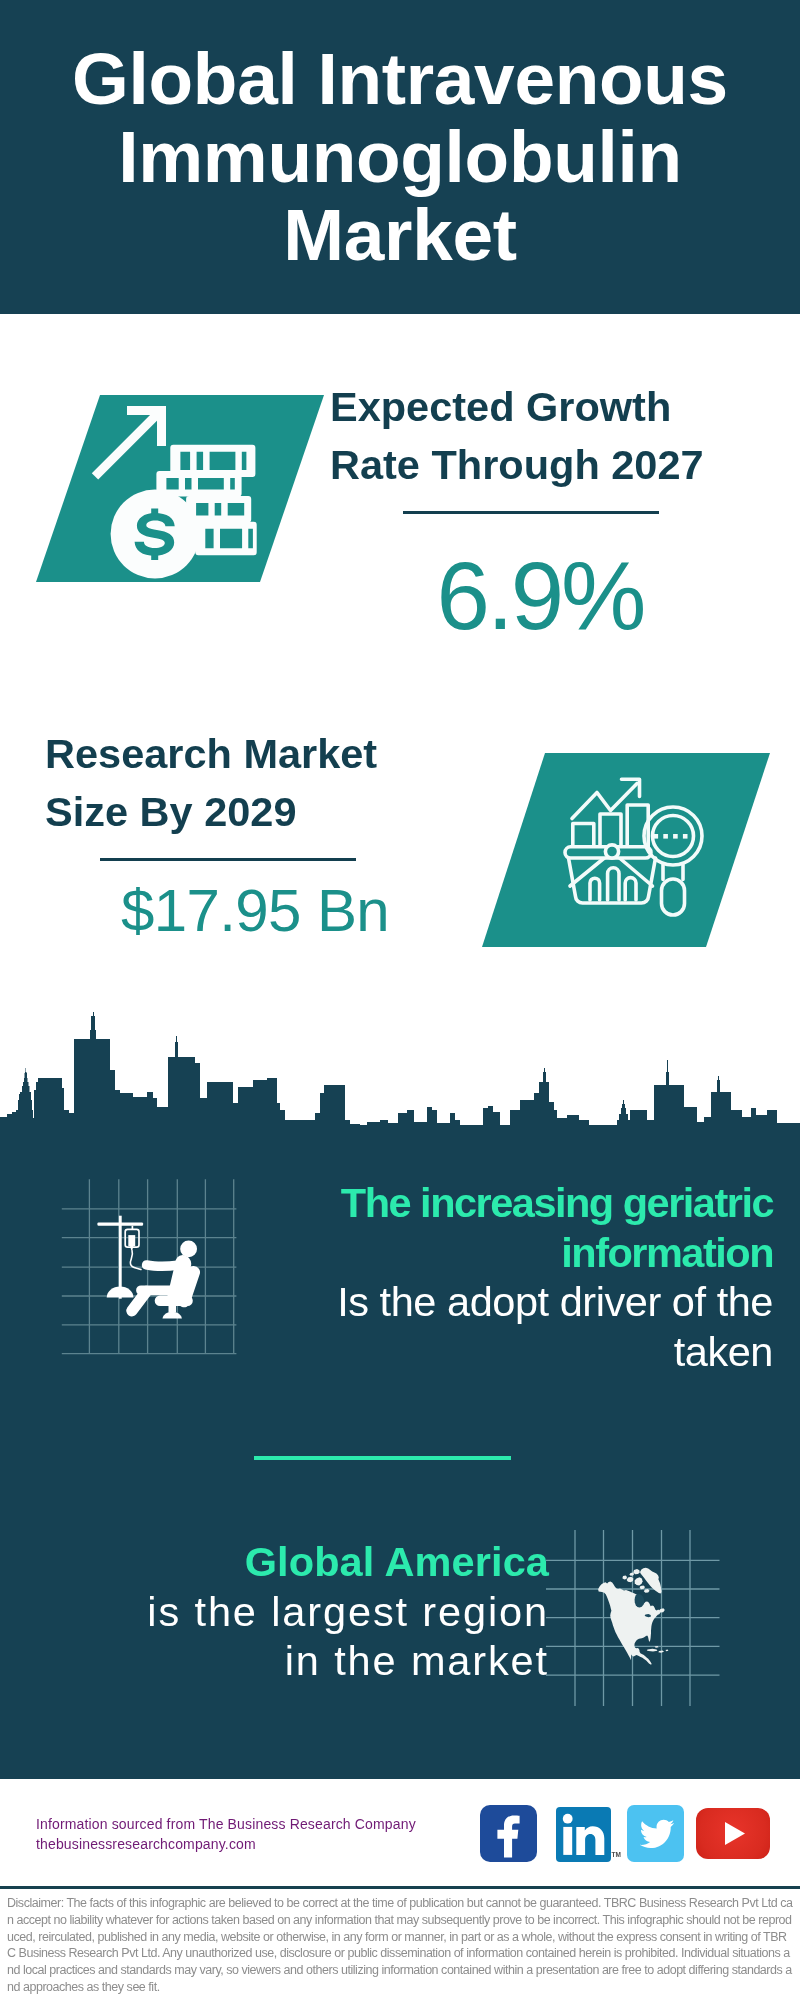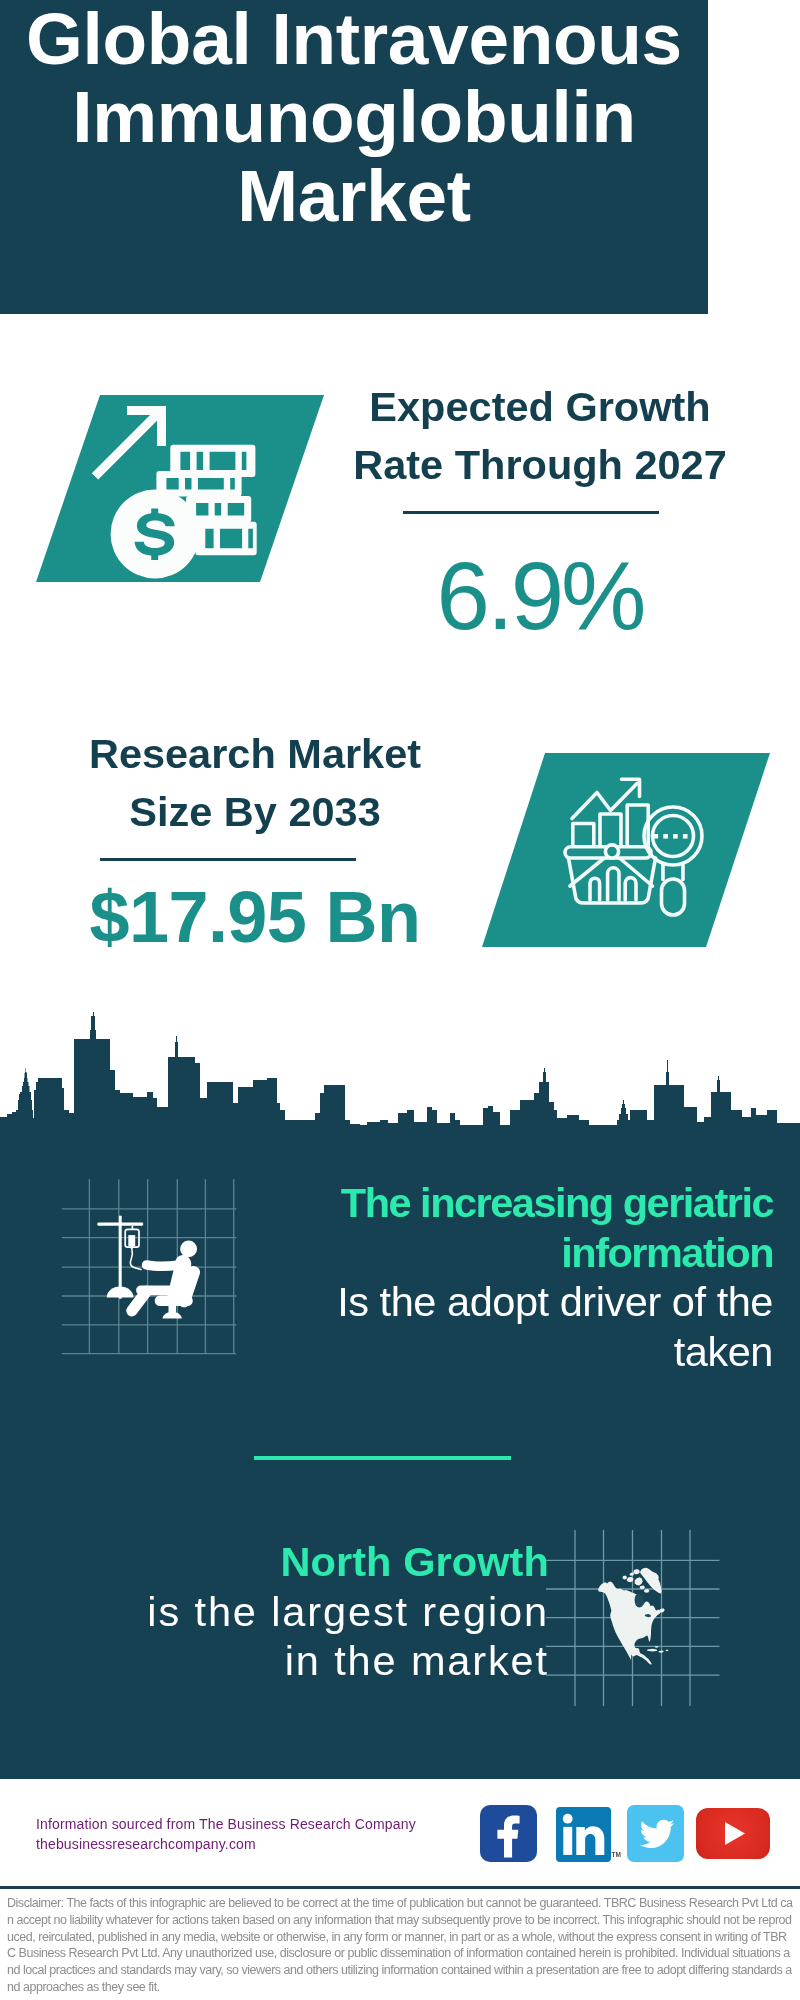--- a/index.html
+++ b/index.html
@@ -1,32 +1,32 @@
 <!DOCTYPE html>
 <html><head>
 <meta charset="utf-8">
 <style>
   *{margin:0;padding:0;box-sizing:border-box}
   html,body{width:800px;height:2000px}
   body{font-family:"Liberation Sans",sans-serif;background:#ffffff;overflow:hidden}
   .page{position:relative;width:800px;height:2000px;background:#fff;overflow:hidden}
 
   
-  .header{position:absolute;left:0;top:0;width:708px;height:314px;background:#164153;
-          display:flex;justify-content:center}
+  .header{position:absolute;left:0;top:0;width:800px;height:314px;background:#164153;
+          display:flex;align-items:center;justify-content:center}
   .header h1{color:#ffffff;font-size:73px;font-weight:700;line-height:1.073;
              text-align:center;letter-spacing:-0.3px;width:700px}
 
   
   .stat-title{position:absolute;color:#133f4f;font-size:41.5px;font-weight:700;
-              line-height:1.4;text-align:center}
+              line-height:1.4;}
   .rule{position:absolute;height:3px;background:#133f4f}
   .stat-val{position:absolute;color:#1b908a;text-align:center;line-height:1}
   .v1{font-size:96px;font-weight:400;letter-spacing:-3px}
-  .v2{font-size:72px;font-weight:700;letter-spacing:-0.6px}
+  .v2{font-size:60px;font-weight:400;letter-spacing:-0.6px}
   .pgram{position:absolute}
 
   
   .darkband{position:absolute;left:0;background:#164153}
   .skyline{position:absolute;left:0;top:1000px;width:800px;height:130px}
 
   
   .msg{position:absolute;text-align:right;line-height:1.195}
   
   .msg .hl{color:#2ceaad;font-weight:700;letter-spacing:-1.5px}
@@ -93,21 +93,21 @@
 
   <div class="stat-title" style="left:330px;top:378px;width:420px">
     <div>Expected Growth</div>
     <div>Rate Through 2027</div>
   </div>
   <div class="rule" style="left:403px;top:511px;width:256px"></div>
   <div class="stat-val v1" style="left:330px;top:548px;width:420px">6.9%</div>
 
   <div class="stat-title" style="left:45px;top:725px;width:420px">
     <div>Research Market</div>
-    <div>Size By 2033</div>
+    <div>Size By 2029</div>
   </div>
   <div class="rule" style="left:100px;top:858px;width:256px"></div>
   <div class="stat-val v2" style="left:45px;top:881px;width:420px">$17.95 Bn</div>
 
   <svg class="pgram" style="left:470px;top:745px;width:310px;height:215px" viewBox="0 0 310 215">
     <polygon points="75,8 300,8 236,202 12,202" fill="#1b908a"></polygon>
     <g fill="none" stroke="#f3fbfa" stroke-width="3.6" stroke-linecap="round" stroke-linejoin="round">
       <polyline points="102,73.5 127,47.5 140.5,65.5 167,38.5"></polyline>
       <polyline points="151.5,34.2 169.5,34.2 169.5,51.5"></polyline>
       <path d="M102.8,106 v-27.5 h21 v27.5"></path>
@@ -169,21 +169,21 @@
   <div class="msg" style="left:273px;top:1178px;width:500px;font-size:41.5px">
     <div class="hl">The increasing geriatric</div>
     <div class="hl">information</div>
     <div class="sub">Is the adopt driver of the</div>
     <div class="sub">taken</div>
   </div>
 
   <div class="divline" style="left:254px;top:1456px;width:257px"></div>
 
   <div class="msg ins2" style="left:49px;top:1537px;width:500px;font-size:41.5px">
-    <div class="hl">North Growth</div>
+    <div class="hl">Global America</div>
     <div class="sub">is the largest region</div>
     <div class="sub">in the market</div>
   </div>
 
   <div class="srcline" style="left:36px;top:1815px;width:460px">
     <div>Information sourced from The Business Research Company</div>
     <div>thebusinessresearchcompany.com</div>
   </div>
 
   <a class="social fb" style="left:480px;top:1805px;width:57px;height:57px;border-radius:10px;background:#1e4b9a">

